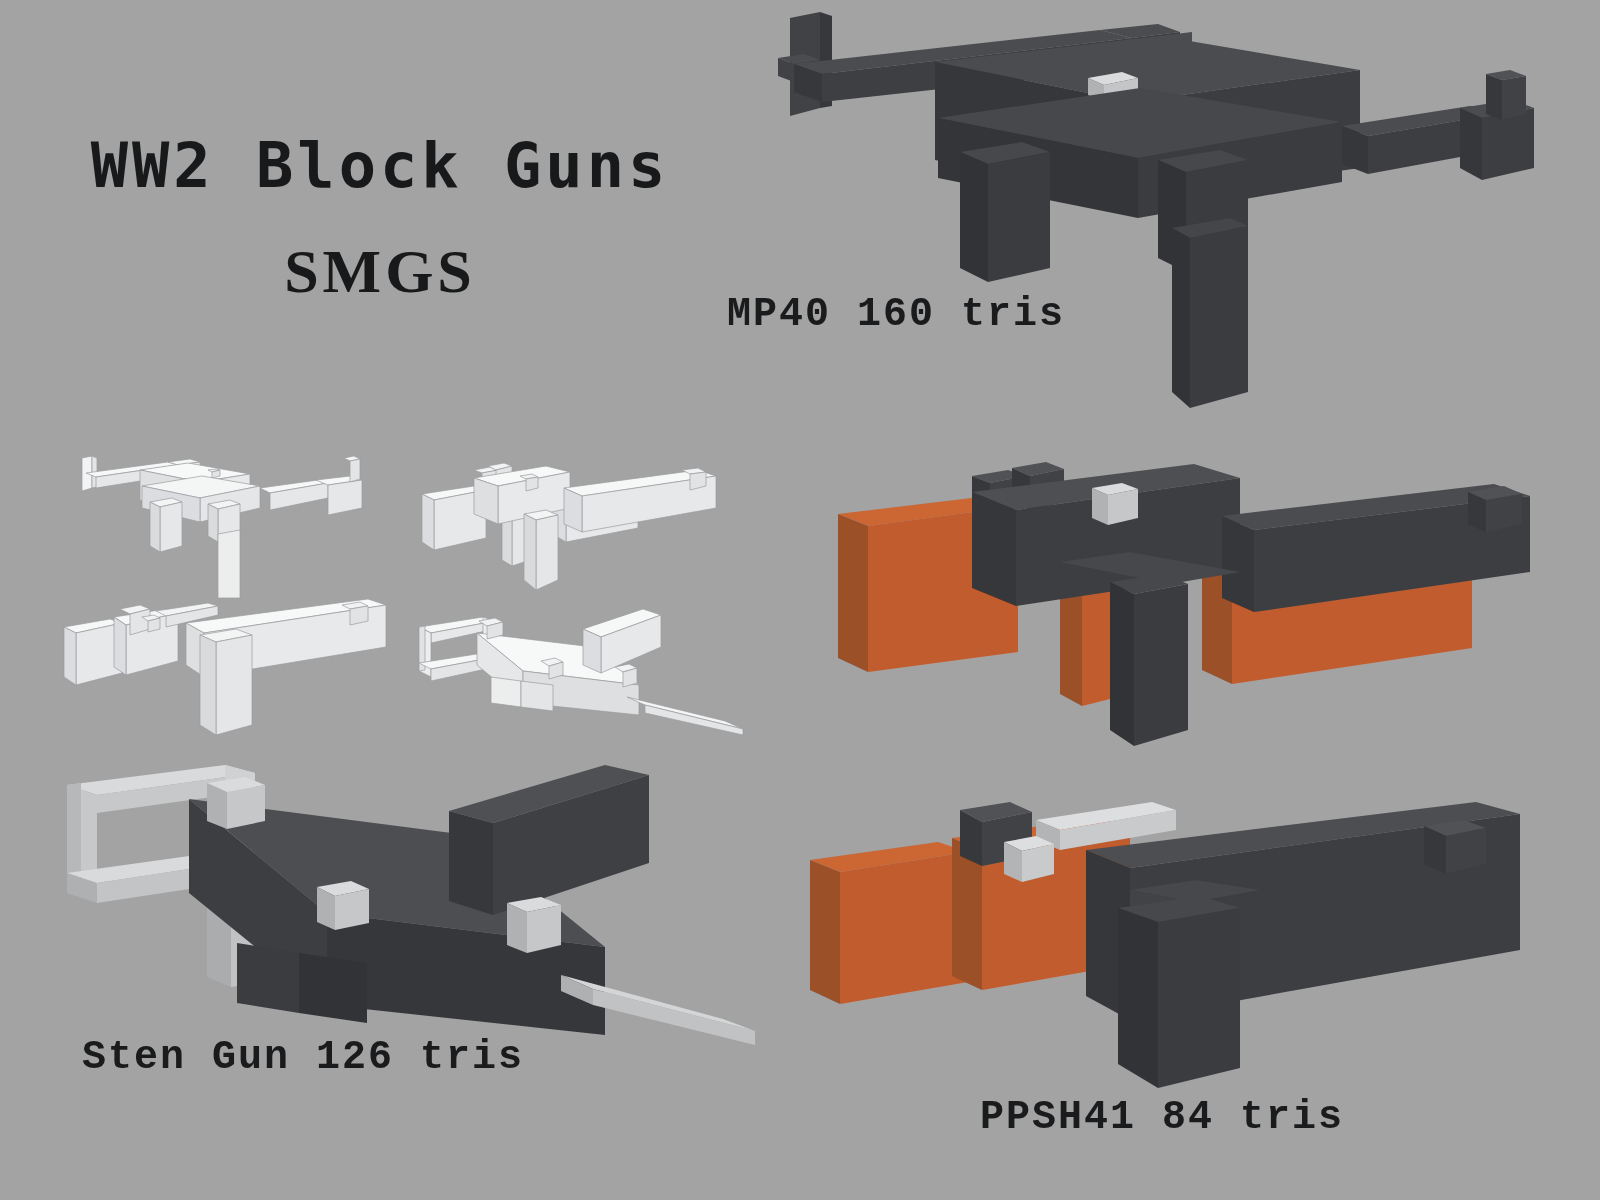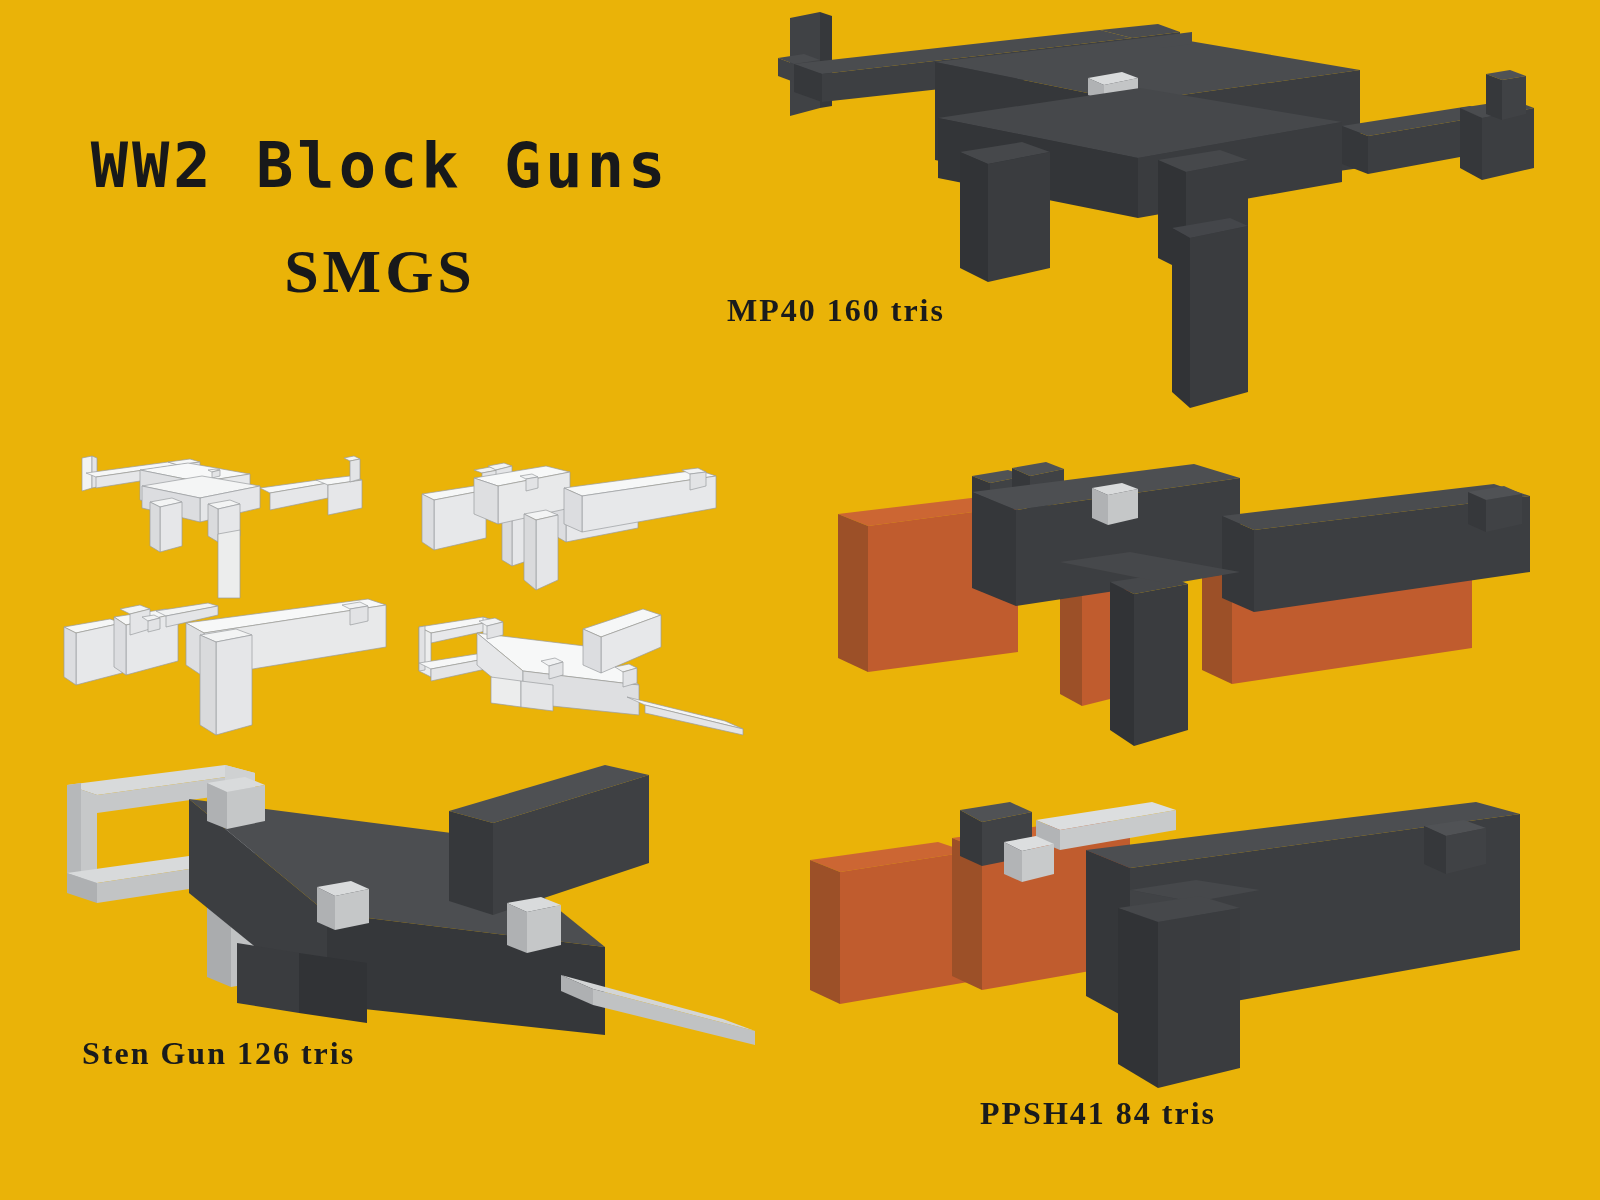--- a/index.html
+++ b/index.html
@@ -40,22 +40,22 @@
     font-size: 62px;
     font-weight: bold;
     letter-spacing: 4px;
     color: #18191a;
     line-height: 1.35;
     white-space: pre;
     margin-top: 33px;
   }
   .caption {
     position: absolute;
-    font-family: Liberation Serif, serif;
-    font-size: 32px;
+    font-family: Liberation Mono, monospace;
+    font-size: 40px;
     font-weight: bold;
     letter-spacing: 2px;
     color: #1a1b1c;
     white-space: pre;
     user-select: none;
   }
   .cap-mp40      { left: 727px; top: 292px; }
   .cap-thompson  { left: 1077px; top: 745px; }
   .cap-sten      { left: 82px;  top: 1035px; }
   .cap-ppsh      { left: 980px; top: 1095px; }
@@ -72,21 +72,21 @@
   .m-ppsh      { left: 800px;  top: 800px;  width: 740px;  height: 290px; }
 
   .w-mp40      { left: 60px;   top: 430px;  width: 350px;  height: 170px; }
   .w-thompson  { left: 420px;  top: 430px;  width: 330px;  height: 170px; }
   .w-ppsh      { left: 60px;   top: 585px;  width: 350px;  height: 150px; }
   .w-sten      { left: 405px;  top: 585px;  width: 340px;  height: 150px; }
 </style>
 </head>
 <body style="background: rgb(229, 229, 229);">
 
-<div id="stage" style="background: #eab308;">
+<div id="stage" style="background: #a3a3a3;">
 
   <div class="title-block">
     <div class="title-line1">WW2 Block Guns</div>
     <div class="title-line2">SMGS</div>
   </div>
 
   <div class="model m-mp40">
     <svg width="780" height="400" viewBox="0 0 780 400">
 
       <polygon points="30,8 60,2 60,98 30,106" fill="#404245"></polygon>

